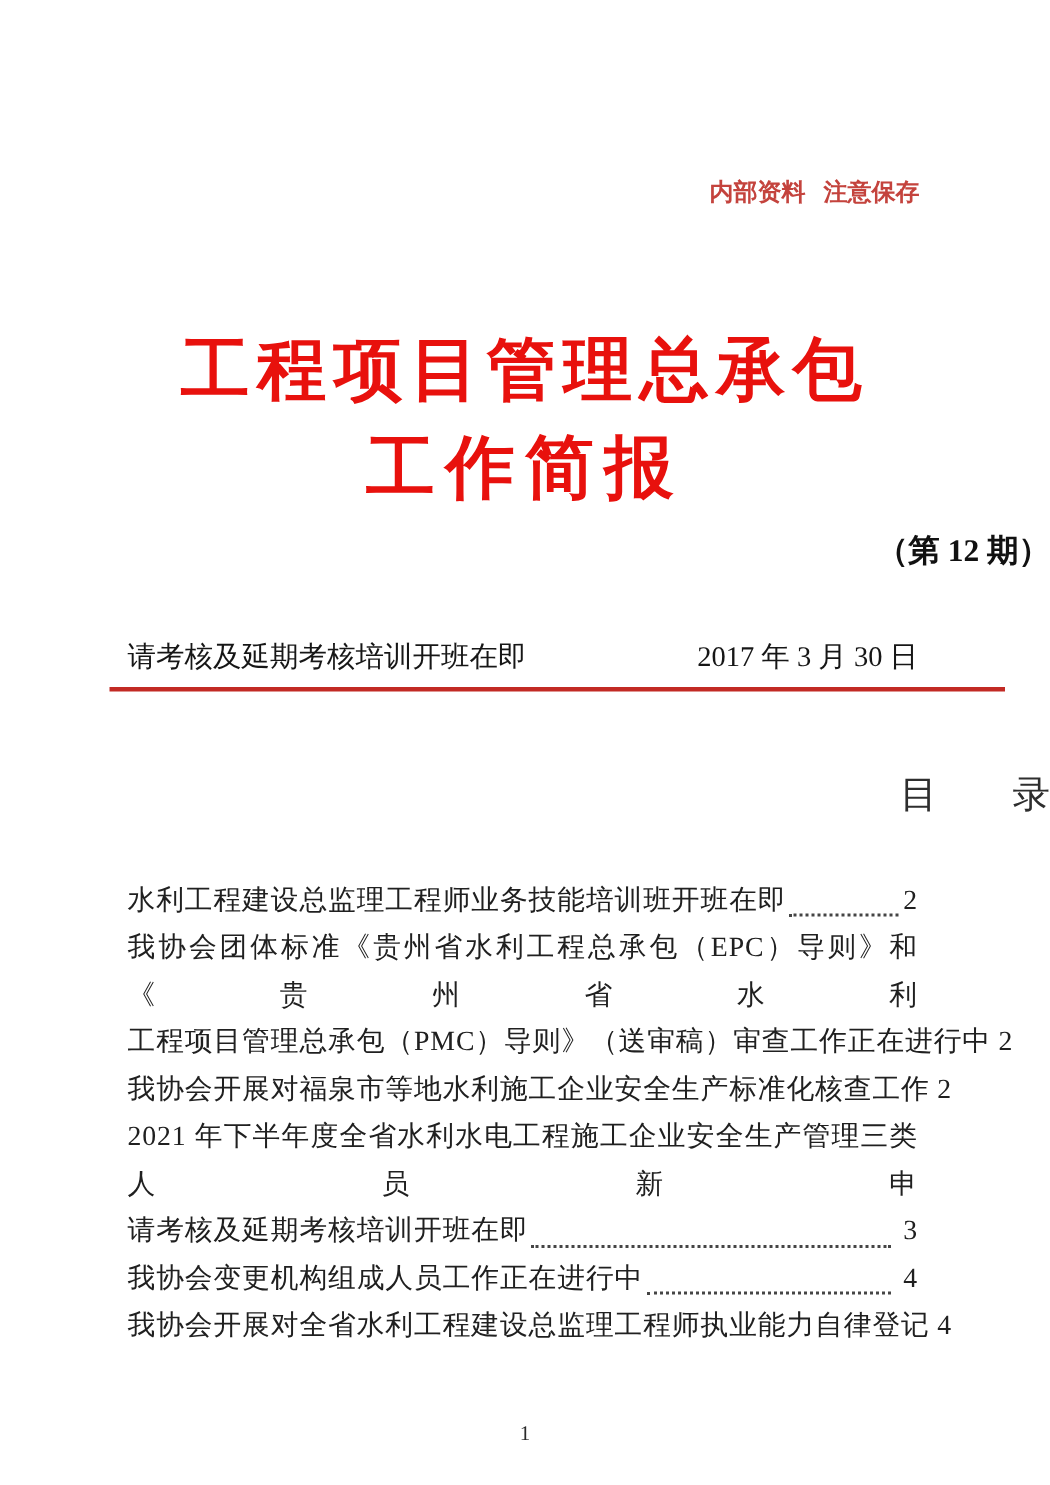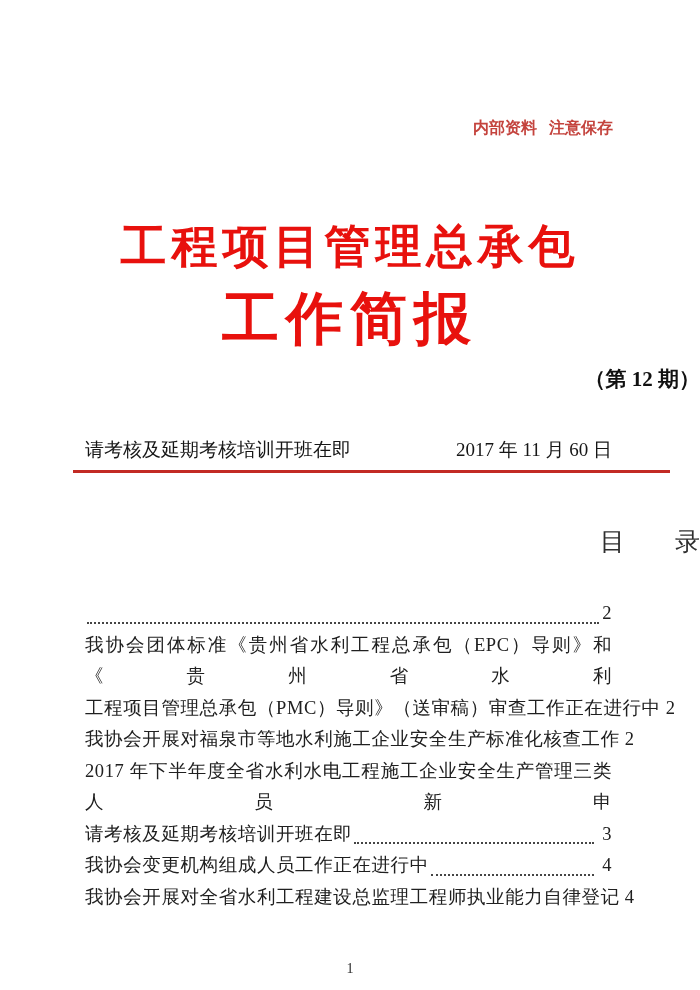--- a/index.html
+++ b/index.html
@@ -35,21 +35,21 @@
     text-align: center;
     font-size: 46px;
     line-height: 1.15;
     font-weight: bold;
     letter-spacing: 5px;
     color: var(--title-red, #e8110d);
   }
   .main-title {
     margin: 12px 0 0 0;
     text-align: center;
-    font-size: 57px;
+    font-size: 46px;
     line-height: 1.15;
     font-weight: bold;
     letter-spacing: 7px;
     color: var(--title-red, #e8110d);
   }
   .issue {
     margin-top: 14px;
     text-align: right;
     font-size: 21px;
     font-weight: bold;
@@ -120,30 +120,31 @@
   <div class="notice">内部资料 注意保存</div>
 
   <div class="org-title">工程项目管理总承包</div>
 
   <div class="main-title">工作简报</div>
 
   <div class="issue">（第 12 期）</div>
 
   <div class="pub-row">
     <span>请考核及延期考核培训开班在即</span>
-    <span>2017 年 11 月 60 日</span>
+    <span>2017 年 3 月 30 日</span>
   </div>
 
   <div class="red-rule"></div>
 
   <div class="toc-heading">目　　录</div>
 
   <div class="toc">
 
     <div class="toc-row">
+      <span class="t">水利工程建设总监理工程师业务技能培训班开班在即</span>
       <span class="dots"></span>
       <span class="pg">2</span>
     </div>
 
     <div class="toc-row fill">
       <span class="t">我协会团体标准《贵州省水利工程总承包（EPC）导则》和《贵州省水利</span>
     </div>
 
     <div class="toc-row">
       <span class="t">工程项目管理总承包（PMC）导则》（送审稿）审查工作正在进行中</span>
@@ -151,21 +152,21 @@
       <span class="pg">2</span>
     </div>
 
     <div class="toc-row">
       <span class="t">我协会开展对福泉市等地水利施工企业安全生产标准化核查工作</span>
       <span class="dots"></span>
       <span class="pg">2</span>
     </div>
 
     <div class="toc-row fill">
-      <span class="t">2017 年下半年度全省水利水电工程施工企业安全生产管理三类人员新申</span>
+      <span class="t">2021 年下半年度全省水利水电工程施工企业安全生产管理三类人员新申</span>
     </div>
 
     <div class="toc-row">
       <span class="t">请考核及延期考核培训开班在即</span>
       <span class="dots"></span>
       <span class="pg"> 3</span>
     </div>
 
     <div class="toc-row">
       <span class="t">我协会变更机构组成人员工作正在进行中</span>

